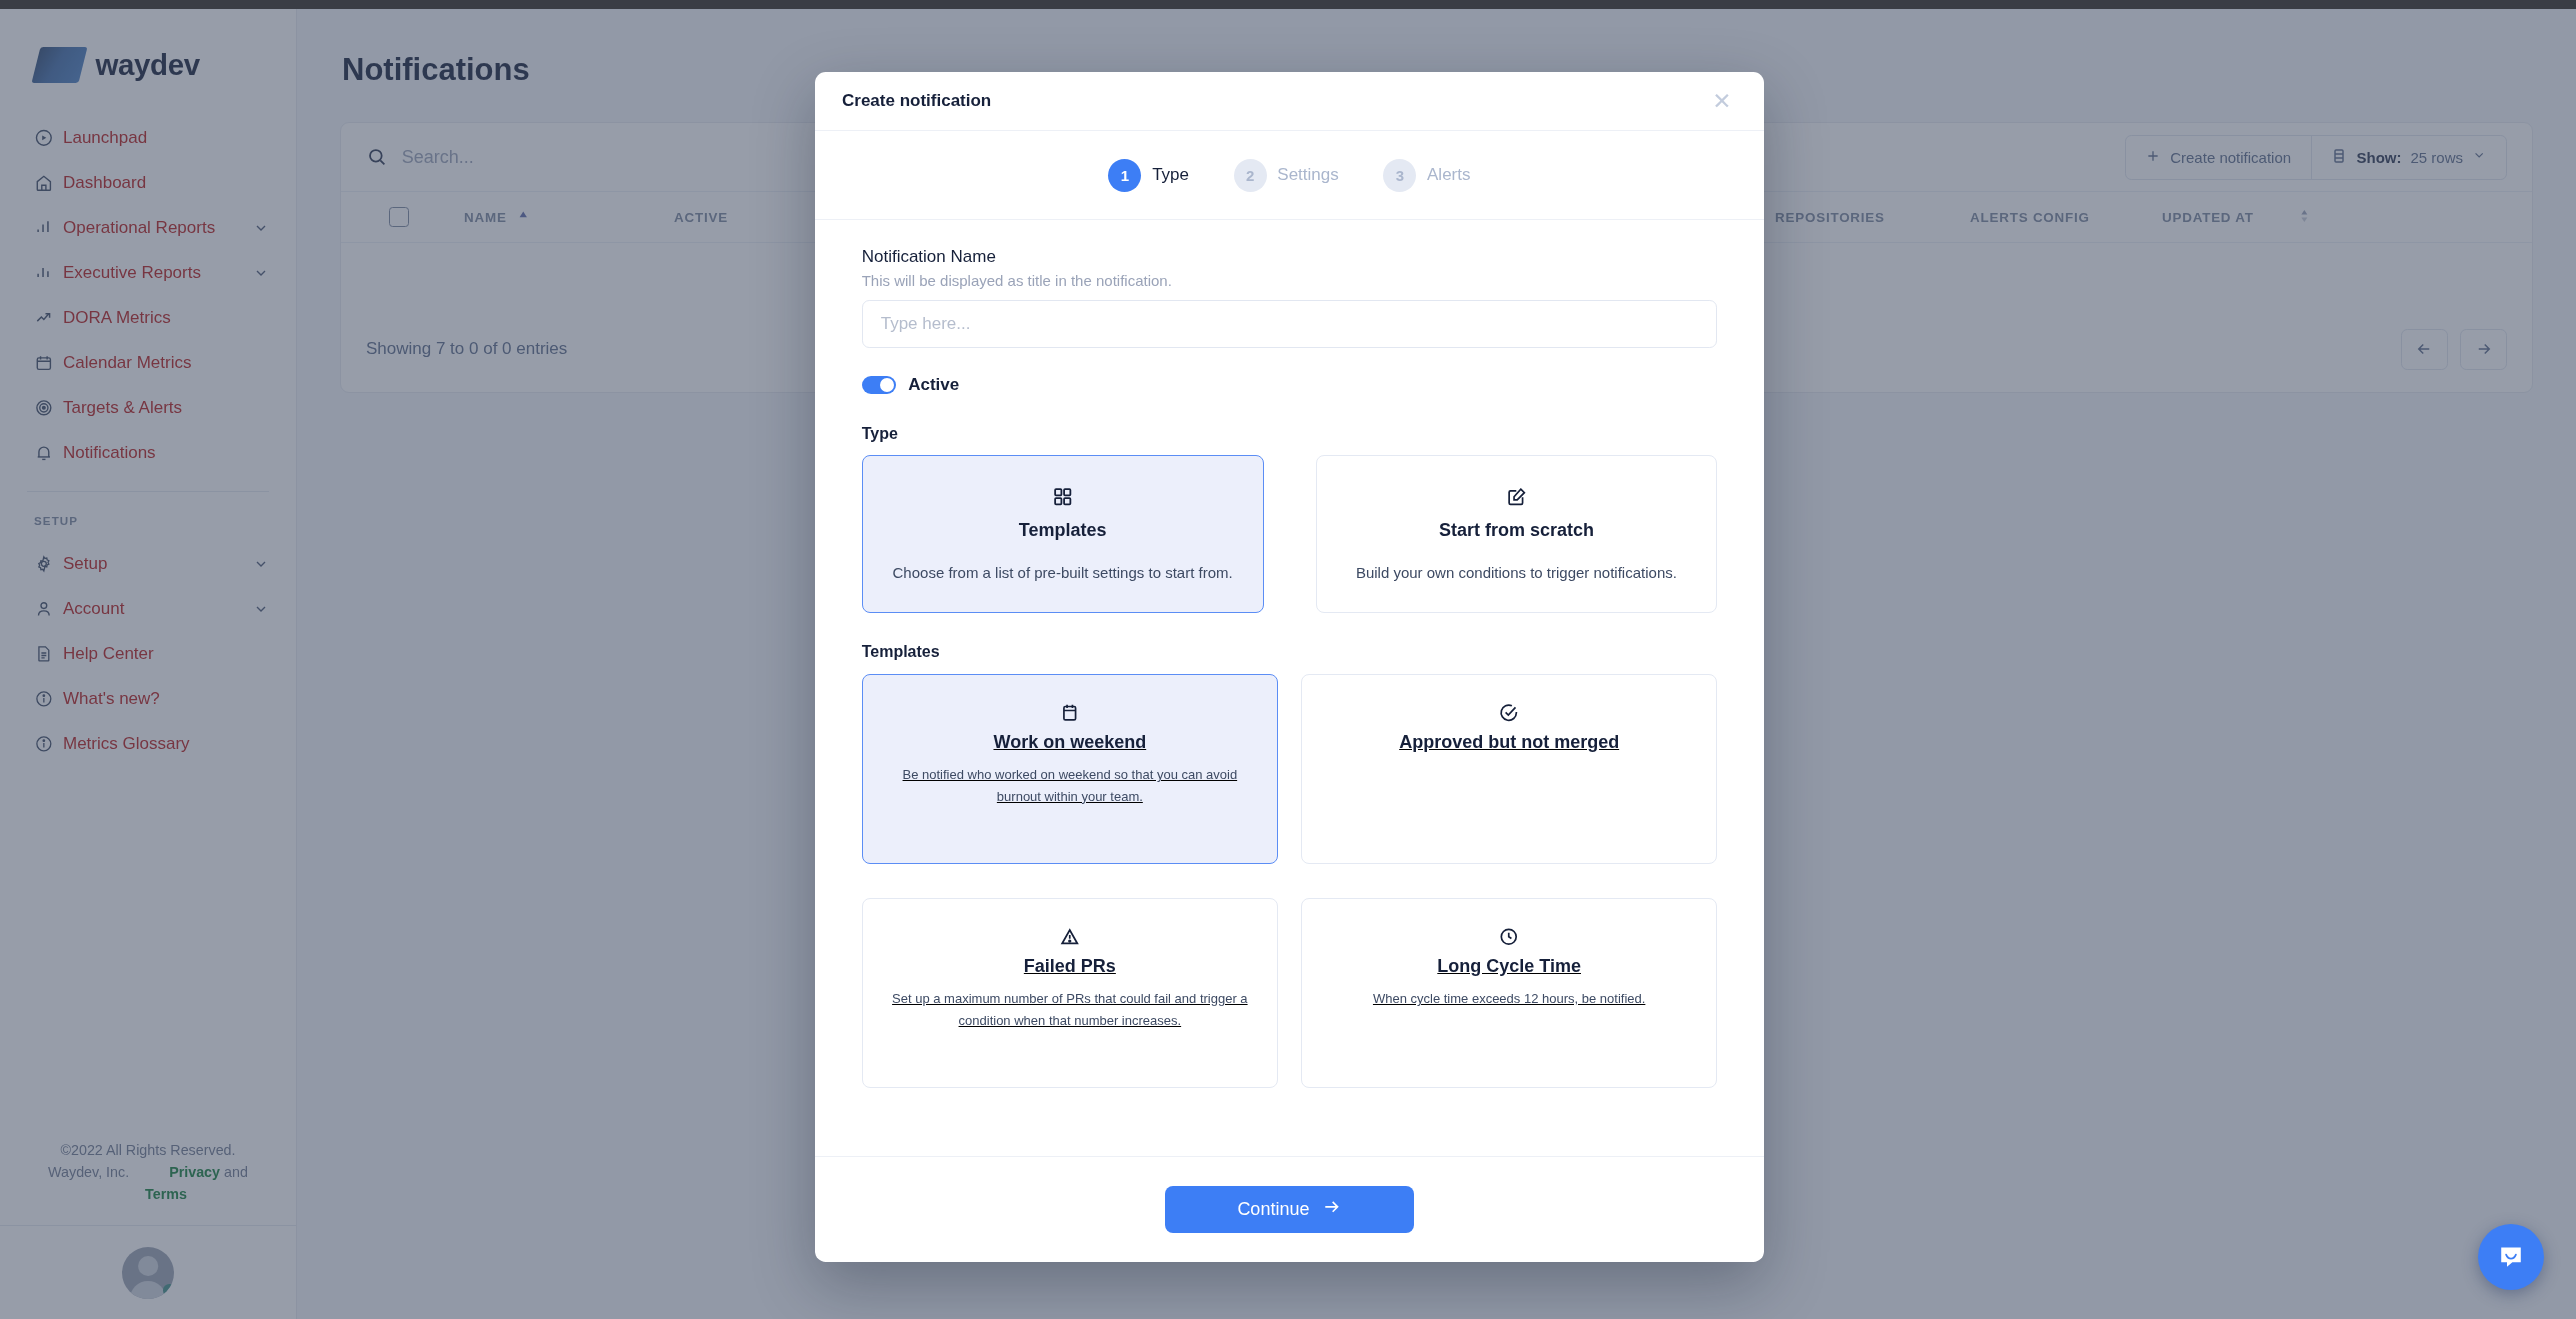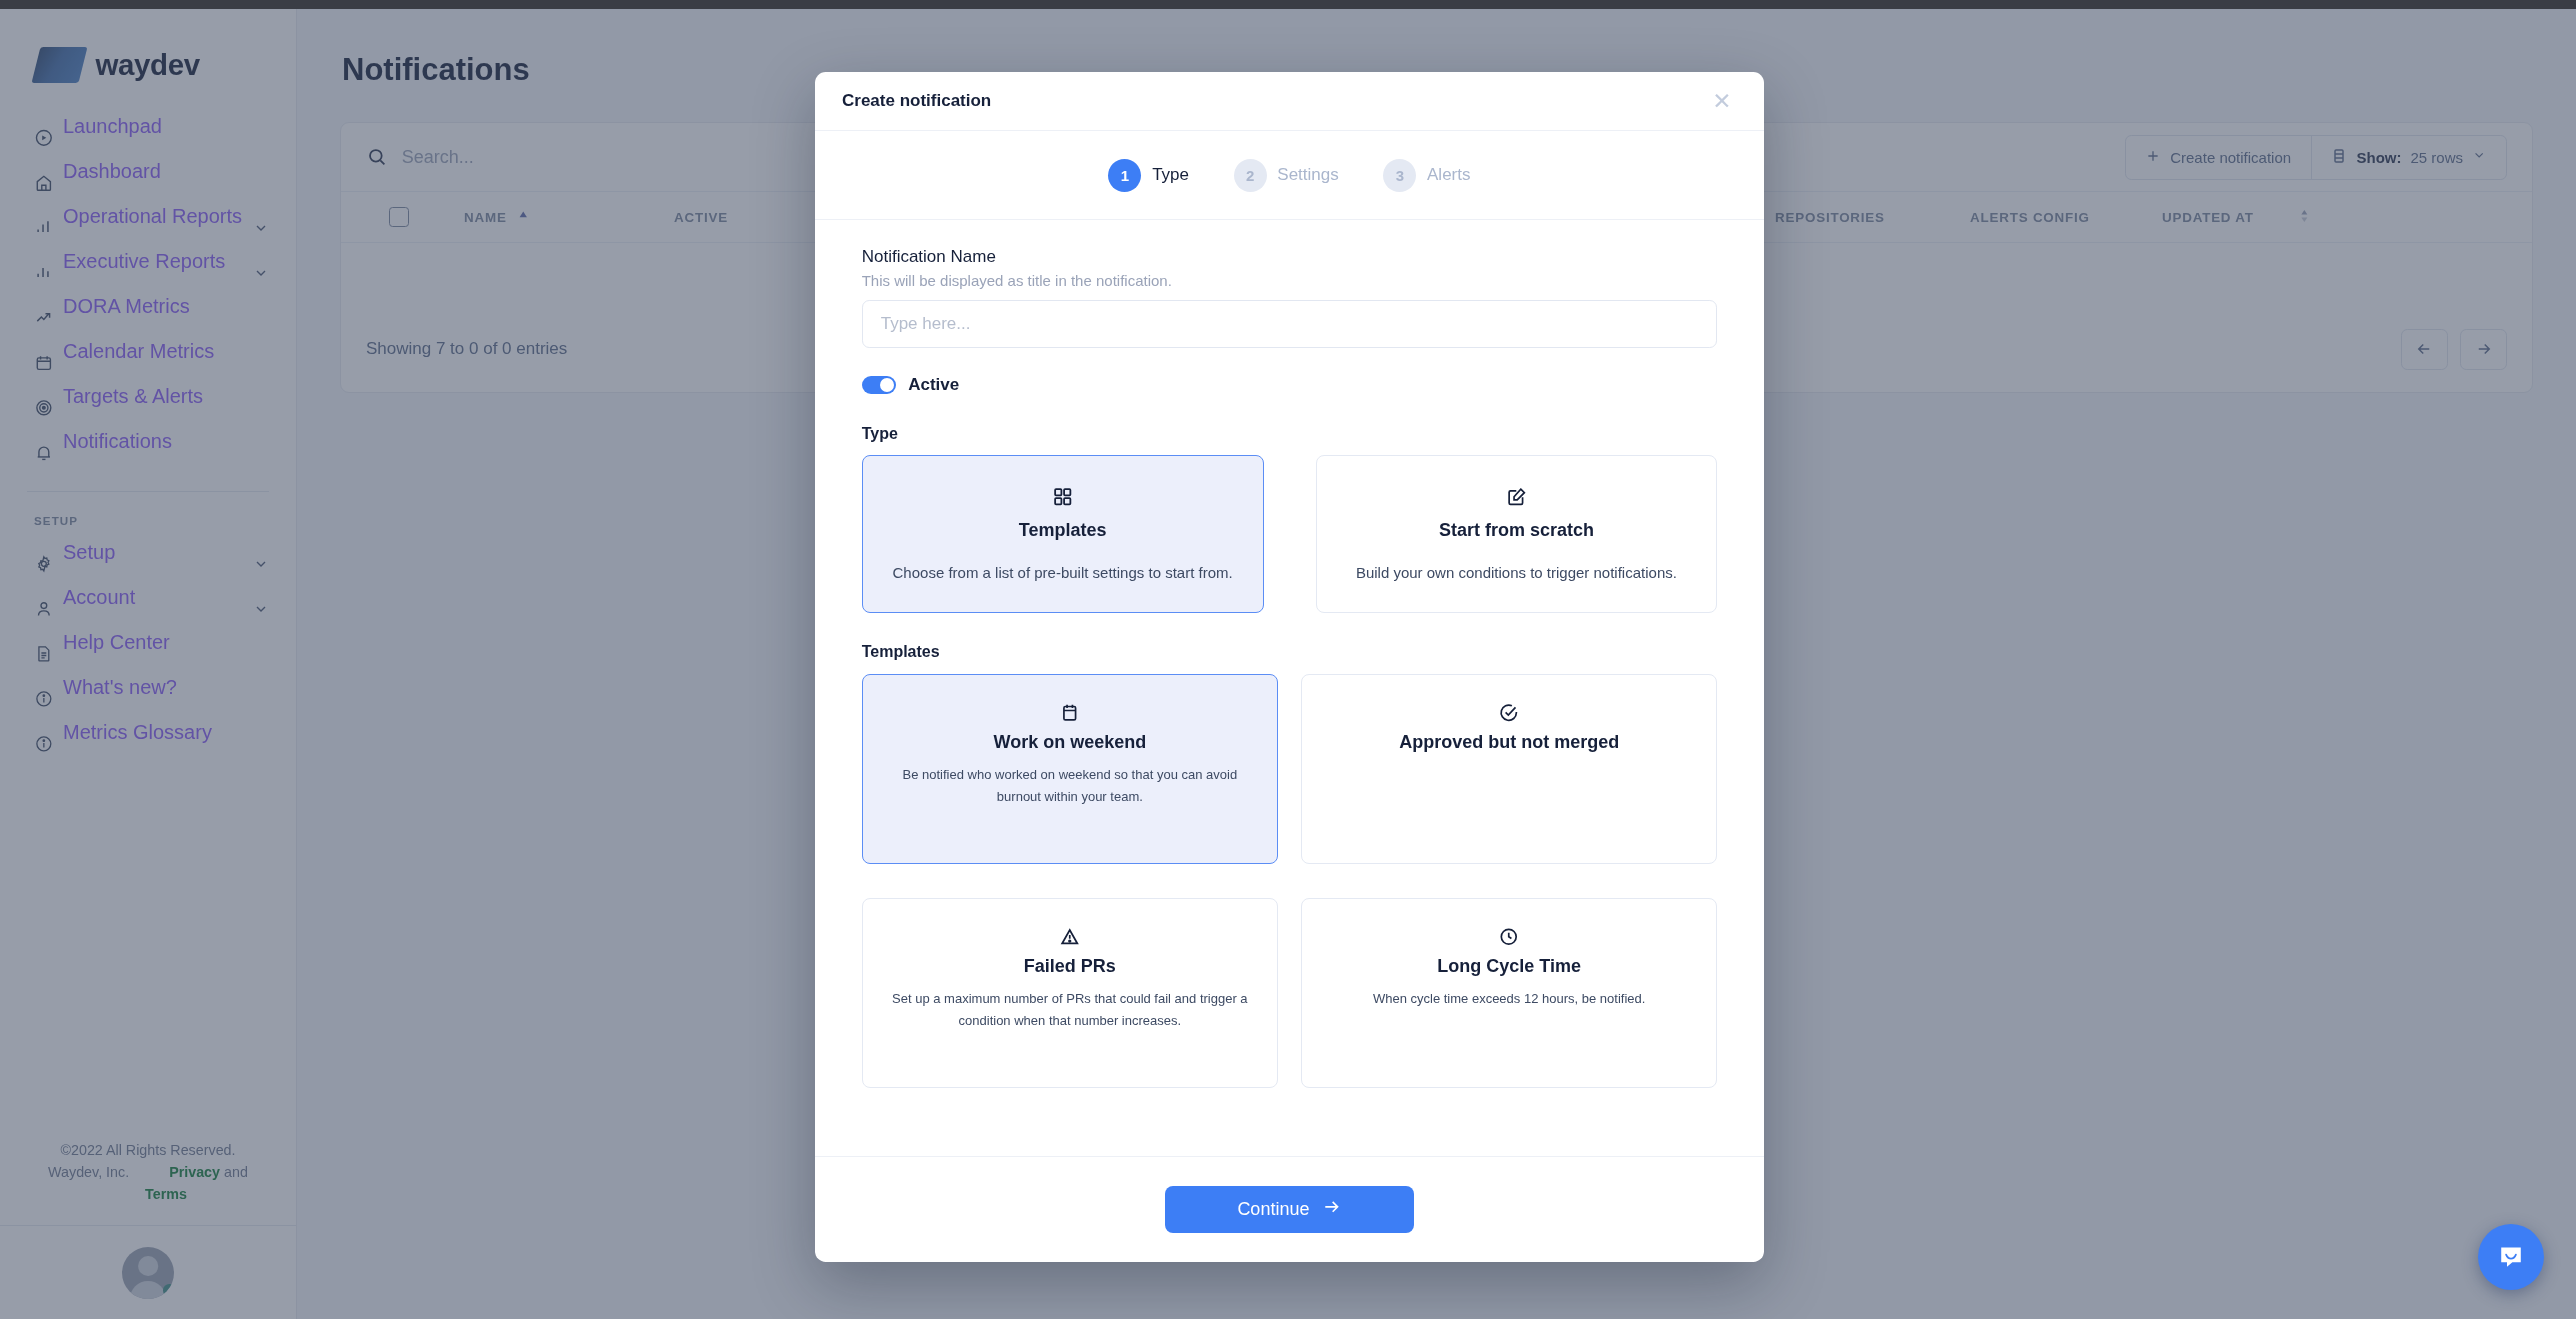--- a/index.html
+++ b/index.html
@@ -30,23 +30,23 @@
   .logo-mark {
     width: 47px; height: 36px;
     background: linear-gradient(110deg, #2d4a73 0%, #3f6ca8 45%, #4a7fc1 100%);
     transform: skewX(-14deg);
     border-radius: 2.7px;
   }
   .logo-text { font-size: 29.5px; font-weight: 700; color: #16203a; letter-spacing: -0.4px; }
 
   .nav { padding: 5.4px 0 0 0; }
   .nav-item {
-    display: flex; 
+    display: flex; align-items: center;
     height: 45px; padding: 0 27px 0 34px;
-    color: #8b5cf6; font-size: 20px; cursor: pointer;
+    color: #b91c1c; font-size: 17px; cursor: pointer;
     position: relative;
   }
   .nav-item .ico { width: 29px; display: flex; align-items: center; color: #3c4a63; }
   .nav-item .lbl { flex: 1; }
   .nav-item .chev { color: #4a5873; display: flex; align-items: center; }
 
   .nav-divider { height: 0.9px; background: #e4e8f0; margin: 16px 27px 0 27px; }
   .nav-section-title {
     font-size: 11.6px; font-weight: 700; letter-spacing: 1.1px;
     color: #7b879e; padding: 21.5px 0 9px 34px;
@@ -162,21 +162,21 @@
   .opt-card {
     border: 0.9px solid #e4e9f3; border-radius: 8px; background: #fff;
     padding: 30px 23px 27px 23px; text-align: center; cursor: pointer;
     display: flex; flex-direction: column; align-items: center;
   }
   .opt-card.sel { background: #eceffb; border-color: #5b8df5; }
   .opt-ico { color: #16203a; margin-bottom: 12.5px; display: flex; }
   .opt-title { font-size: 18px; font-weight: 700; color: #16203a; }
   .opt-desc { font-size: 15px; color: #3d4a63; line-height: 1.6; margin-top: 19.7px; }
 
-  .tpl-grid { display: grid; grid-template-columns: 1fr 1fr; gap: 34px 23px; margin-top: 12.5px; }
+  .tpl-grid { display: grid; grid-template-columns: 1fr 1fr; gap: 34px 23px; margin-top: 12.5px; text-decoration: underline; }
   .tpl-card {
     border: 0.9px solid #e4e9f3; border-radius: 8px; background: #fff;
     padding: 27px 21.5px 23px 21.5px; text-align: center; cursor: pointer;
     display: flex; flex-direction: column; align-items: center; min-height: 190px;
   }
   .tpl-card.sel { background: #eceffb; border-color: #5b8df5; }
   .tpl-ico { color: #16203a; margin-bottom: 9px; display: flex; }
   .tpl-title { font-size: 18px; font-weight: 700; color: #16203a; }
   .tpl-desc { font-size: 13px; color: #3d4a63; line-height: 1.65; margin-top: 11px; }
 

